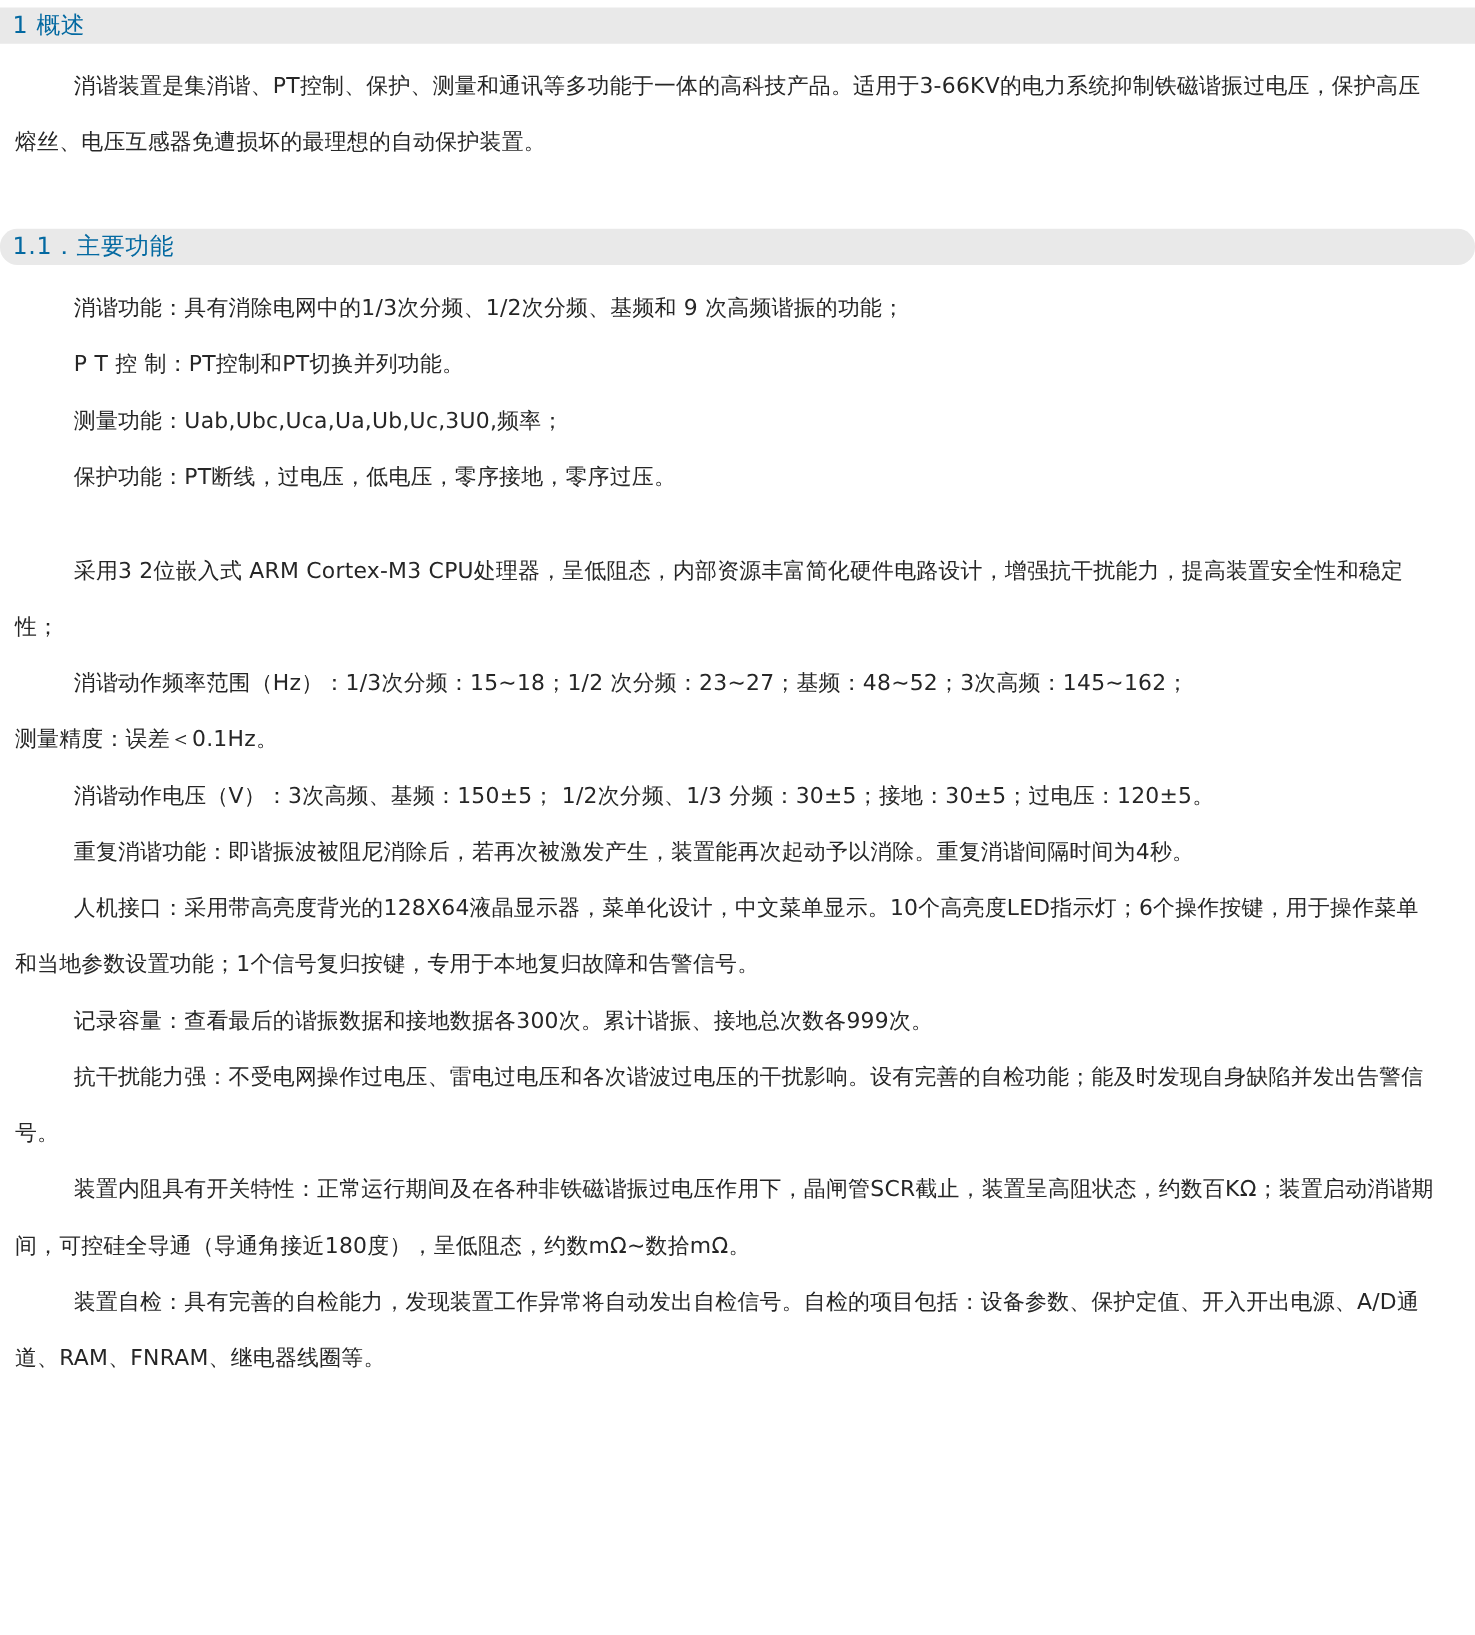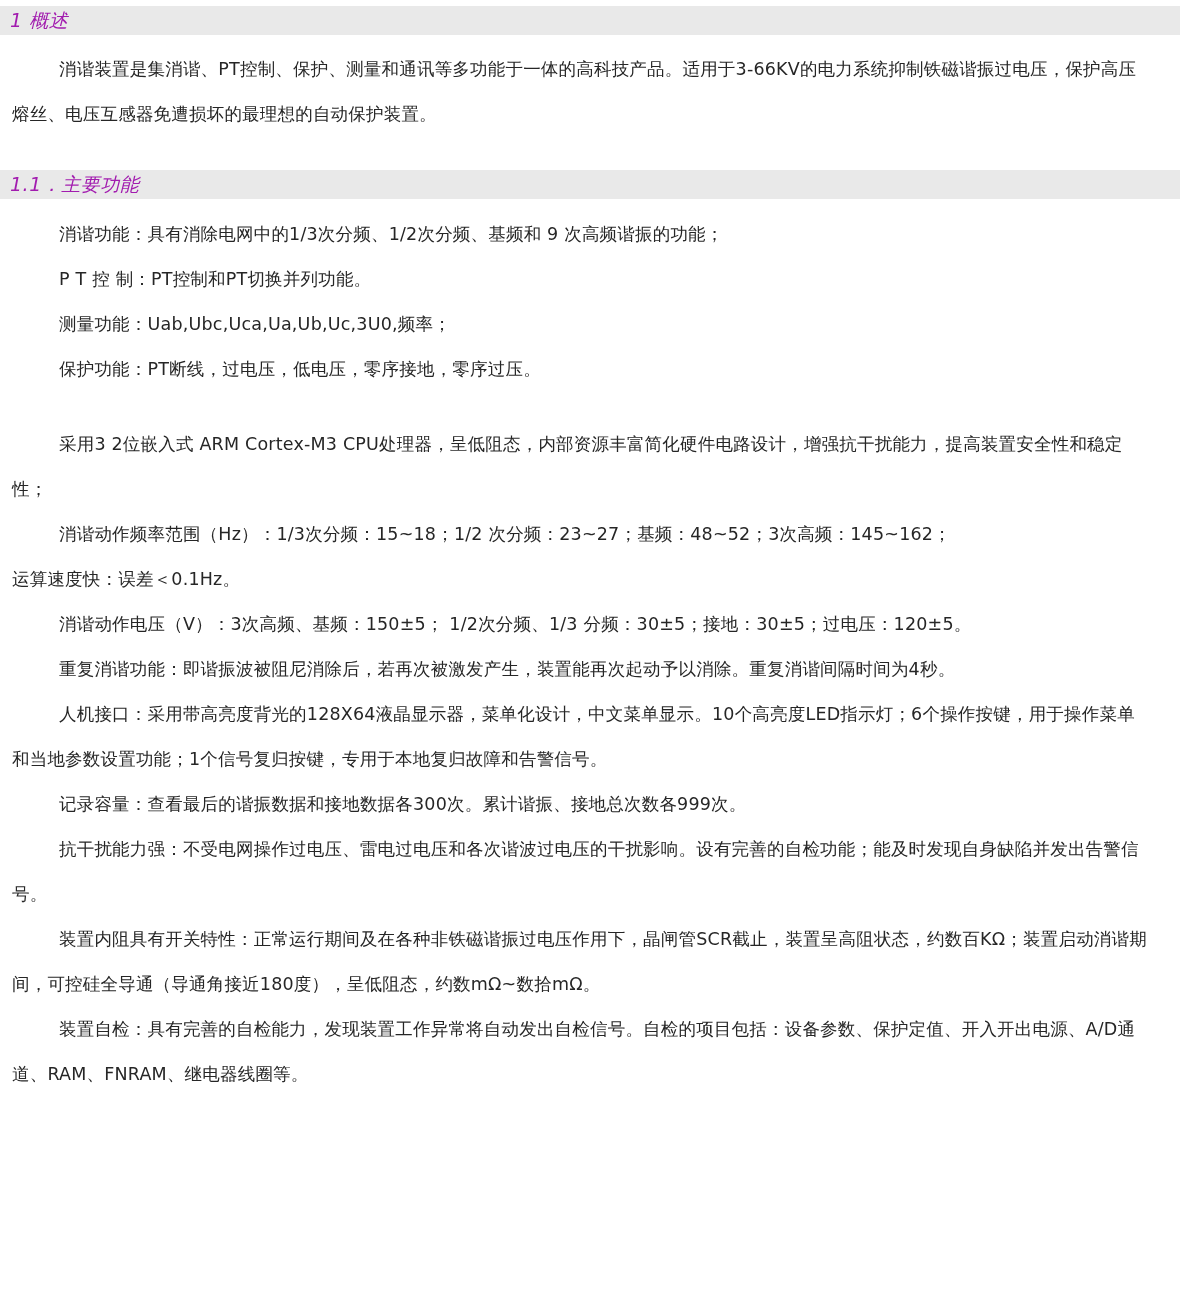--- a/index.html
+++ b/index.html
@@ -24,26 +24,25 @@
     background: #e9e9e9;
     width: 1180px;
     padding: 3px 10px 4px 10px;
     margin: 0;
   }
   .heading-band h2 {
     margin: 0;
     font-size: 19px;
     font-weight: 400;
     line-height: 22px;
-    color: #a21caf;
+    color: #0369a1;
     letter-spacing: 0.5px;
-    font-style: italic;
   }
   .band-1 { margin-top: 6px; }
-  .band-2 { margin-top: 33px; }
+  .band-2 { margin-top: 46px; border-radius: 14px; }
   .band-3 { margin-top: 9px; }
   .para {
     margin: 0;
     padding: 0 30px 0 12px;
     font-size: 17.5px;
     line-height: 45px;
     text-indent: 47px;
     color: #262626;
     letter-spacing: 0.2px;
     word-break: break-all;
@@ -66,21 +65,21 @@
   <div class="heading-band band-2">
     <h2>1.1．主要功能</h2>
   </div>
   <p class="para gap-after-band-2">消谐功能：具有消除电网中的1/3次分频、1/2次分频、基频和 9 次高频谐振的功能；</p>
   <p class="para">P T 控 制：PT控制和PT切换并列功能。</p>
   <p class="para">测量功能：Uab,Ubc,Uca,Ua,Ub,Uc,3U0,频率；</p>
   <p class="para">保护功能：PT断线，过电压，低电压，零序接地，零序过压。</p>
 
   <p class="para gap-after-band-3">采用3 2位嵌入式 ARM Cortex-M3 CPU处理器，呈低阻态，内部资源丰富简化硬件电路设计，增强抗干扰能力，提高装置安全性和稳定性；</p>
   <p class="para">消谐动作频率范围（Hz）：1/3次分频：15~18；1/2 次分频：23~27；基频：48~52；3次高频：145~162；</p>
-  <p class="para no-indent">运算速度快：误差＜0.1Hz。</p>
+  <p class="para no-indent">测量精度：误差＜0.1Hz。</p>
   <p class="para">消谐动作电压（V）：3次高频、基频：150±5； 1/2次分频、1/3 分频：30±5；接地：30±5；过电压：120±5。</p>
   <p class="para">重复消谐功能：即谐振波被阻尼消除后，若再次被激发产生，装置能再次起动予以消除。重复消谐间隔时间为4秒。</p>
   <p class="para">人机接口：采用带高亮度背光的128X64液晶显示器，菜单化设计，中文菜单显示。10个高亮度LED指示灯；6个操作按键，用于操作菜单和当地参数设置功能；1个信号复归按键，专用于本地复归故障和告警信号。</p>
   <p class="para">记录容量：查看最后的谐振数据和接地数据各300次。累计谐振、接地总次数各999次。</p>
   <p class="para">抗干扰能力强：不受电网操作过电压、雷电过电压和各次谐波过电压的干扰影响。设有完善的自检功能；能及时发现自身缺陷并发出告警信号。</p>
   <p class="para">装置内阻具有开关特性：正常运行期间及在各种非铁磁谐振过电压作用下，晶闸管SCR截止，装置呈高阻状态，约数百KΩ；装置启动消谐期间，可控硅全导通（导通角接近180度），呈低阻态，约数mΩ~数拾mΩ。</p>
   <p class="para">装置自检：具有完善的自检能力，发现装置工作异常将自动发出自检信号。自检的项目包括：设备参数、保护定值、开入开出电源、A/D通道、RAM、FNRAM、继电器线圈等。</p>
 
 </div>
 

